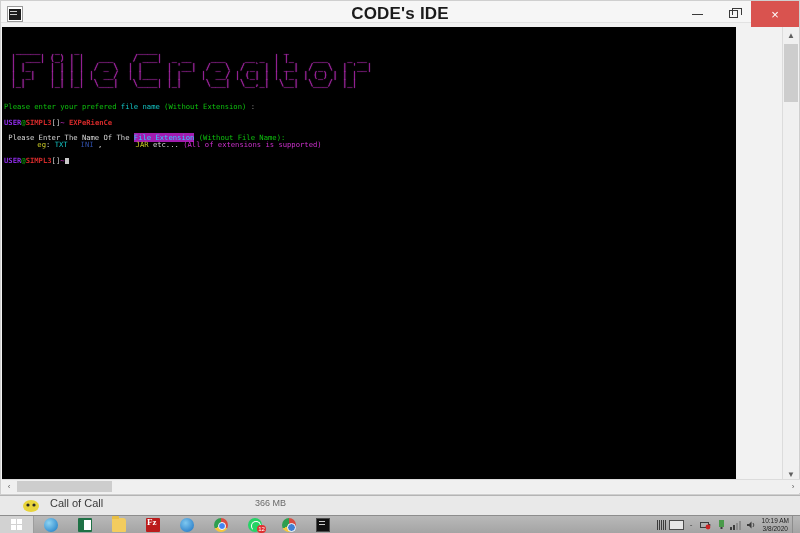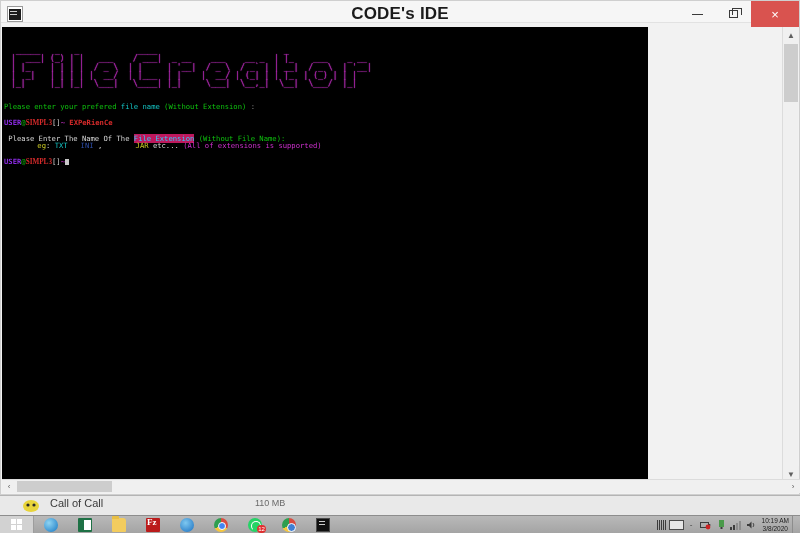--- a/index.html
+++ b/index.html
@@ -90,21 +90,21 @@
     position: relative;
   }
   .max-glyph:before {
     content:""; position:absolute; left:2px; top:-3px;
     width: 8px; height: 6px; border: 1px solid #3a3a3a; border-bottom: none;
   }
 
   
   #terminal-wrap {
     position: absolute; left: 1px; top: 26px;
-    width: 646px; height: 455px;
+    width: 734px; height: 455px;
     background: #000000;
     overflow: hidden;
   }
   #terminal {
     position: absolute; left: 0; top: 0;
     width: 781px; height: 455px;
     background: #000000;
     padding: 2px 0 0 2px;
     font-family: "DejaVu Sans Mono", "Liberation Mono", monospace;
     font-size: 7.2px;
@@ -126,24 +126,24 @@
   .line { white-space: pre; min-height: 7.6px; }
   .blank { height: 7.6px; }
   .green   { color: #0ec40e; }
   .cyan    { color: #14c6c6; }
   .white   { color: #d8d8d8; }
   .grey    { color: #8a8a8a; }
   .magenta { color: #cf30cf; }
   .red     { color: #d42a2a; font-weight: bold; }
   .yellow  { color: #c9c925; margin-left: 29px; }
   .dimblue { color: #2f4fa8; }
-  .hl-ext  { background: #be185d; color: #2fd0ff; }
+  .hl-ext  { background: #a21caf; color: #2fd0ff; }
   .prompt-user { color: #8a2be2; font-weight: bold; }
   .prompt-at   { color: #0ec40e; }
-  .prompt-host { color: #d42a2a; font-weight: bold; font-family: Liberation Serif, serif; }
+  .prompt-host { color: #d42a2a; font-weight: bold; }
   .prompt-br   { color: #d8d8d8; }
   .cursor {
     display: inline-block; width: 4px; height: 6px;
     background: #c8c8c8; vertical-align: -1px;
   }
 
   
   #vscroll {
     position: absolute; right: 1px; top: 26px; width: 16px; height: 455px;
     background: #f0f0f0; border-left: 1px solid #dcdcdc;
@@ -291,21 +291,21 @@
 
   <div id="bg-window">
     <div id="bg-window-icon">
       <svg width="18" height="16" viewBox="0 0 18 16" aria-hidden="true">
         <ellipse cx="9" cy="8" rx="8" ry="6" fill="#e8d43a"></ellipse>
         <circle cx="6" cy="7" r="1.6" fill="#2a2a2a"></circle>
         <circle cx="12" cy="7" r="1.6" fill="#2a2a2a"></circle>
       </svg>
     </div>
     <div id="bg-window-title">Call of Call</div>
-    <div id="bg-window-sub">110 MB</div>
+    <div id="bg-window-sub">366 MB</div>
   </div>
 
   <div id="console-window">
 
     <div id="titlebar">
       <div id="app-icon">
         <span class="glyph"></span>
       </div>
       <div id="window-title">CODE's IDE</div>
       <div class="winbtn" id="btn-min">

